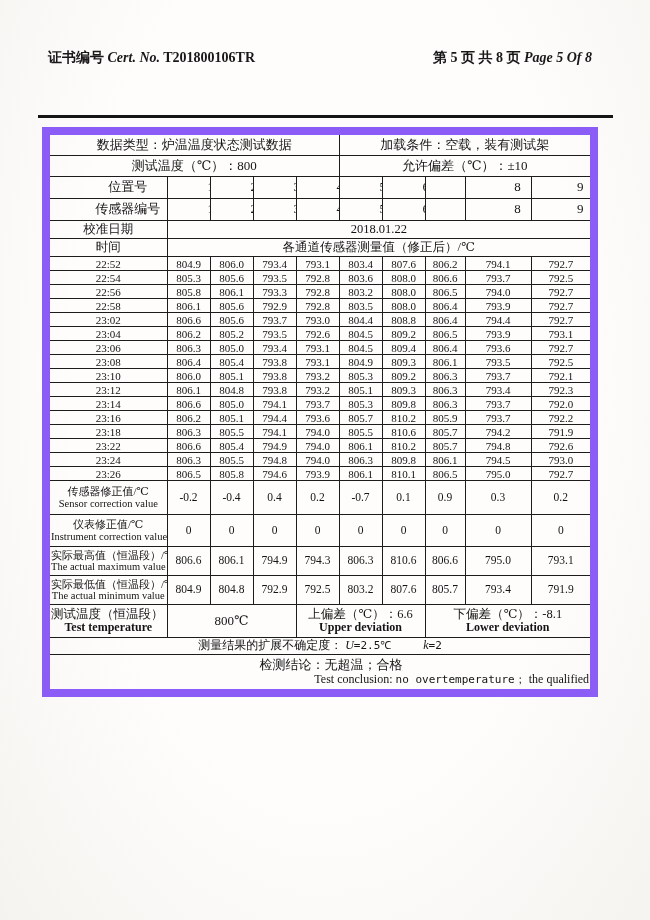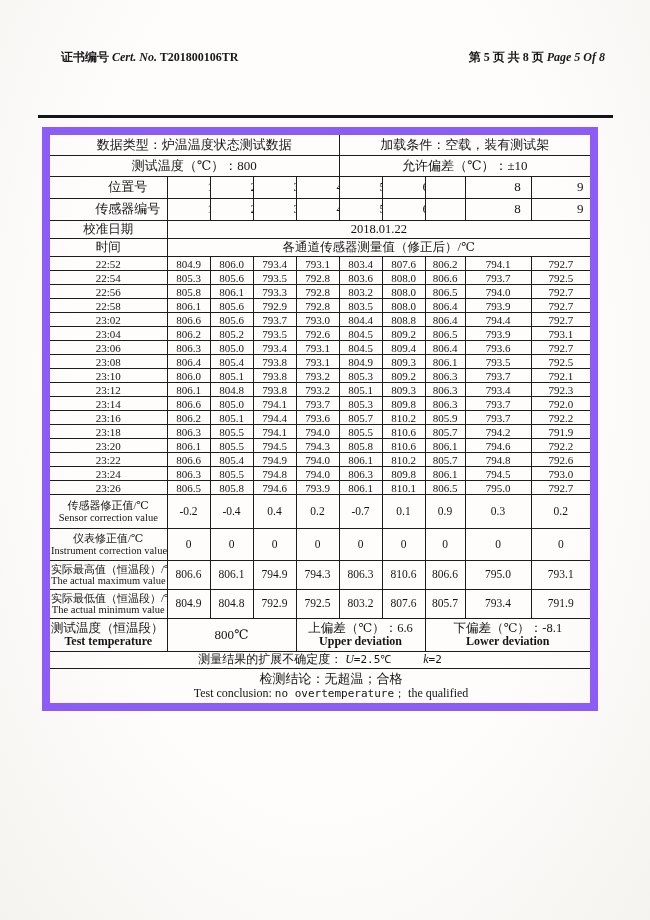--- a/index.html
+++ b/index.html
@@ -6,21 +6,21 @@
   body{
     width:650px;height:920px;position:relative;overflow:hidden;
     background:radial-gradient(ellipse at 50% 40%, #fefdfc 55%, #f4f3ef 100%);
     font-family:"Liberation Serif","DejaVu Serif",serif;
     color:#181818;
     -webkit-font-smoothing:antialiased;
   }
   .page-header{
     position:absolute;top:49px;left:48px;width:544px;
     display:flex;justify-content:space-between;align-items:baseline;
-    font-size:12px;font-weight:bold;white-space:nowrap;margin-left:13px;
+    font-size:14px;font-weight:bold;white-space:nowrap;
   }
   .page-header .it{font-style:italic;}
   .header-rule{
     position:absolute;top:115px;left:38px;width:575px;height:3px;
     background:#151515;
   }
   table.doc{
     position:absolute;top:127px;left:42px;width:548px;
     border-collapse:collapse;table-layout:fixed;
     font-size:11px;color:#141414;
@@ -42,21 +42,21 @@
   tr.h35{height:34px;padding-left:20px;} tr.h33{height:32px;} tr.h30{height:29px;}
   tr.bottom-row td{font-size:12.5px;height:32px;}
   tr.bottom-row .big-val{font-size:13px;}
   tr.bottom-row .en{font-size:12px;font-weight:bold;}
   tr.unc-row td{font-size:12px;height:16px;margin-left:40px;}
   tr.unc-row .it{font-style:italic;}
   tr.unc-row .mono{font-family:"DejaVu Sans Mono",monospace;font-size:11px;}
   .gap{display:inline-block;width:26px;}
   tr.concl-row td{height:34px;padding-left:23px;}
   tr.concl-row .zh{font-size:13px;}
-  tr.concl-row .en{font-size:12px;}
+  tr.concl-row .en{font-size:12px;text-align:right;}
   tr.concl-row .mono{font-family:"DejaVu Sans Mono",monospace;font-size:11px;}
 </style>
 </head>
 <body>
 
 <div class="page-header">
   <div>
     <span>证书编号</span>
     <span class="it">Cert. No.</span>
     <span>T201800106TR</span>
@@ -276,32 +276,20 @@
         <td>805.5</td>
         <td>794.1</td>
         <td>794.0</td>
         <td>805.5</td>
         <td>810.6</td>
         <td>805.7</td>
         <td>794.2</td>
         <td>791.9</td>
       </tr>
       <tr class="data-row">
-        <td>23:20</td>
-        <td>806.1</td>
-        <td>805.5</td>
-        <td>794.5</td>
-        <td>794.3</td>
-        <td>805.8</td>
-        <td>810.6</td>
-        <td>806.1</td>
-        <td>794.6</td>
-        <td>792.2</td>
-      </tr>
-      <tr class="data-row">
         <td>23:22</td>
         <td>806.6</td>
         <td>805.4</td>
         <td>794.9</td>
         <td>794.0</td>
         <td>806.1</td>
         <td>810.2</td>
         <td>805.7</td>
         <td>794.8</td>
         <td>792.6</td>

